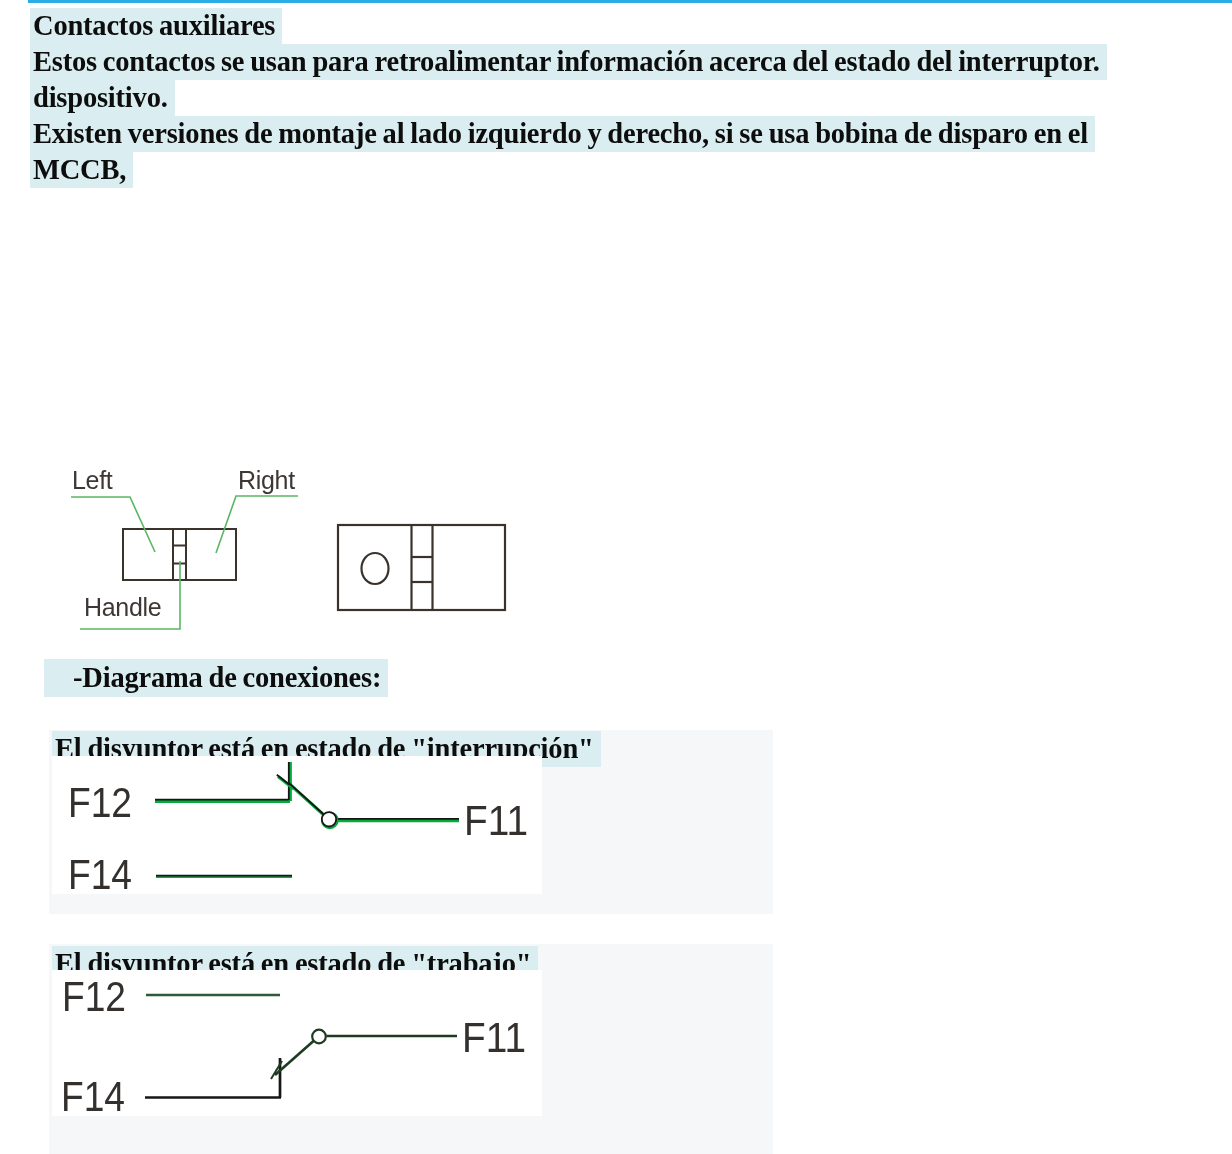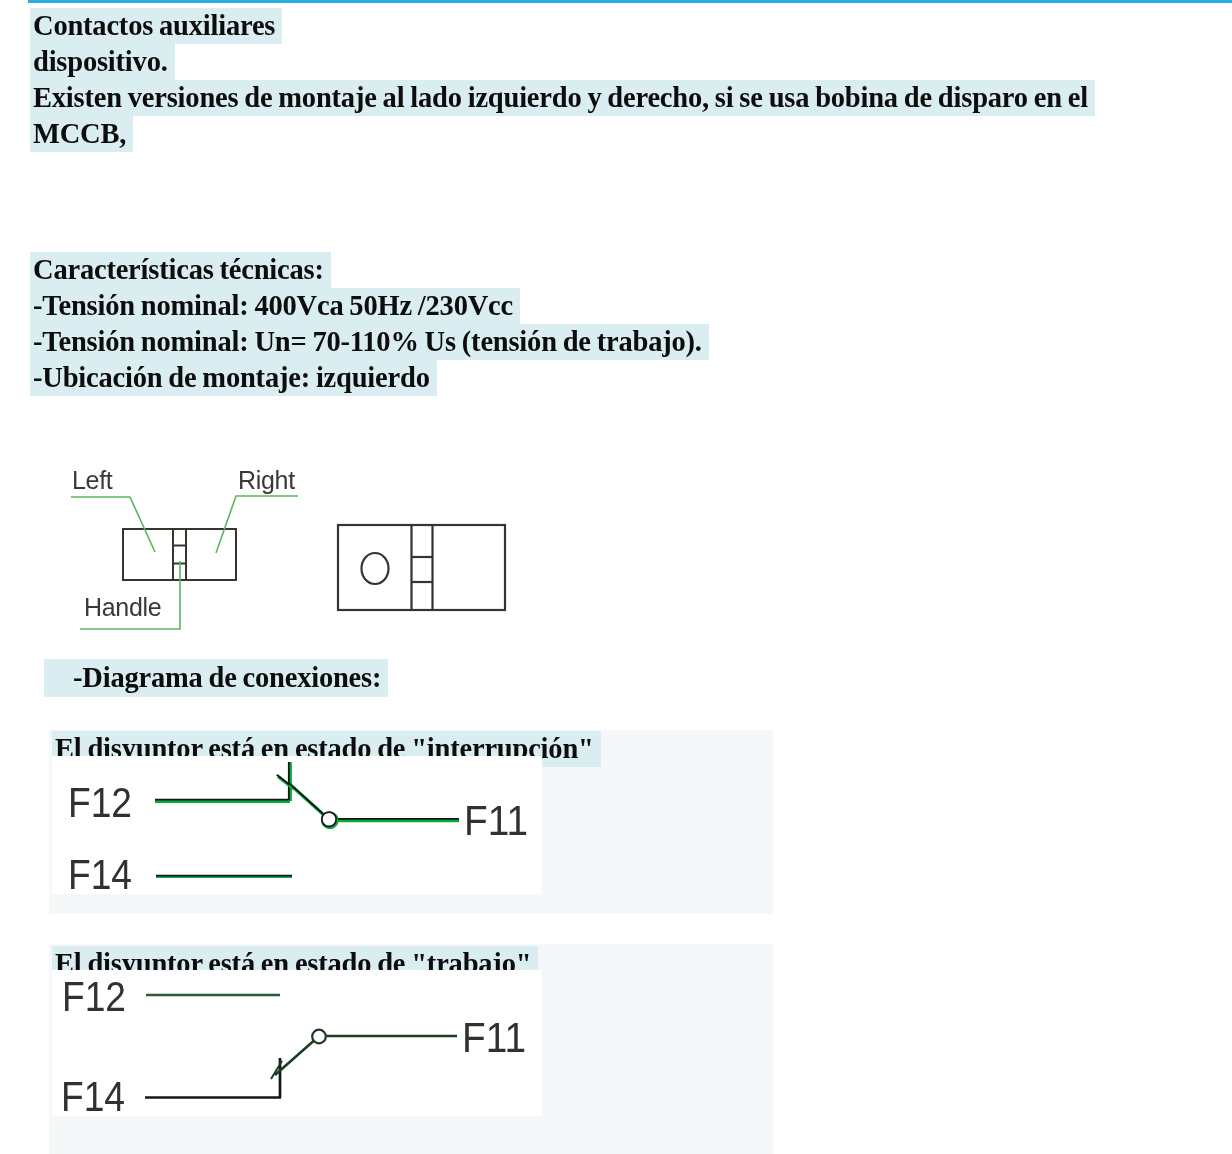--- a/index.html
+++ b/index.html
@@ -65,31 +65,26 @@
 </style>
 </head>
 <body>
 
 <div class="page">
 
   <div class="topbar"></div>
 
   <div class="textcol" style="top:8px;">
     <div class="tline"><span class="hl">Contactos auxiliares</span></div>
+    <div class="tline"><span class="hl">Estos contactos se usan para retroalimentar información acerca del estado del interruptor.</span></div>
     <div class="tline"><span class="hl">dispositivo.</span></div>
     <div class="tline"><span class="hl">Existen versiones de montaje al lado izquierdo y derecho, si se usa bobina de disparo en el</span></div>
     <div class="tline"><span class="hl">MCCB,</span></div>
   </div>
 
-  <div class="textcol" style="top:252px;">
-    <div class="tline"><span class="hl">Características técnicas:</span></div>
-    <div class="tline"><span class="hl">-Tensión nominal: 400Vca 50Hz /230Vcc</span></div>
-    <div class="tline"><span class="hl">-Tensión nominal: Un= 70-110% Us (tensión de trabajo).</span></div>
-    <div class="tline"><span class="hl">-Ubicación de montaje: izquierdo</span></div>
-  </div>
 
   <svg style="position:absolute;left:30px;top:450px;" width="460" height="195" viewBox="30 450 460 195" xmlns="http://www.w3.org/2000/svg">
 
     <rect class="devfill" x="95" y="529" width="113" height="51"></rect>
     <line class="devline" x1="145" y1="529" x2="145" y2="580"></line>
     <line class="devline" x1="158" y1="529" x2="158" y2="580"></line>
     <line class="devline" x1="145" y1="545.5" x2="158" y2="545.5"></line>
     <line class="devline" x1="145" y1="563.5" x2="158" y2="563.5"></line>
 
     <rect class="devfill-thick" x="310" y="525" width="167" height="85"></rect>

